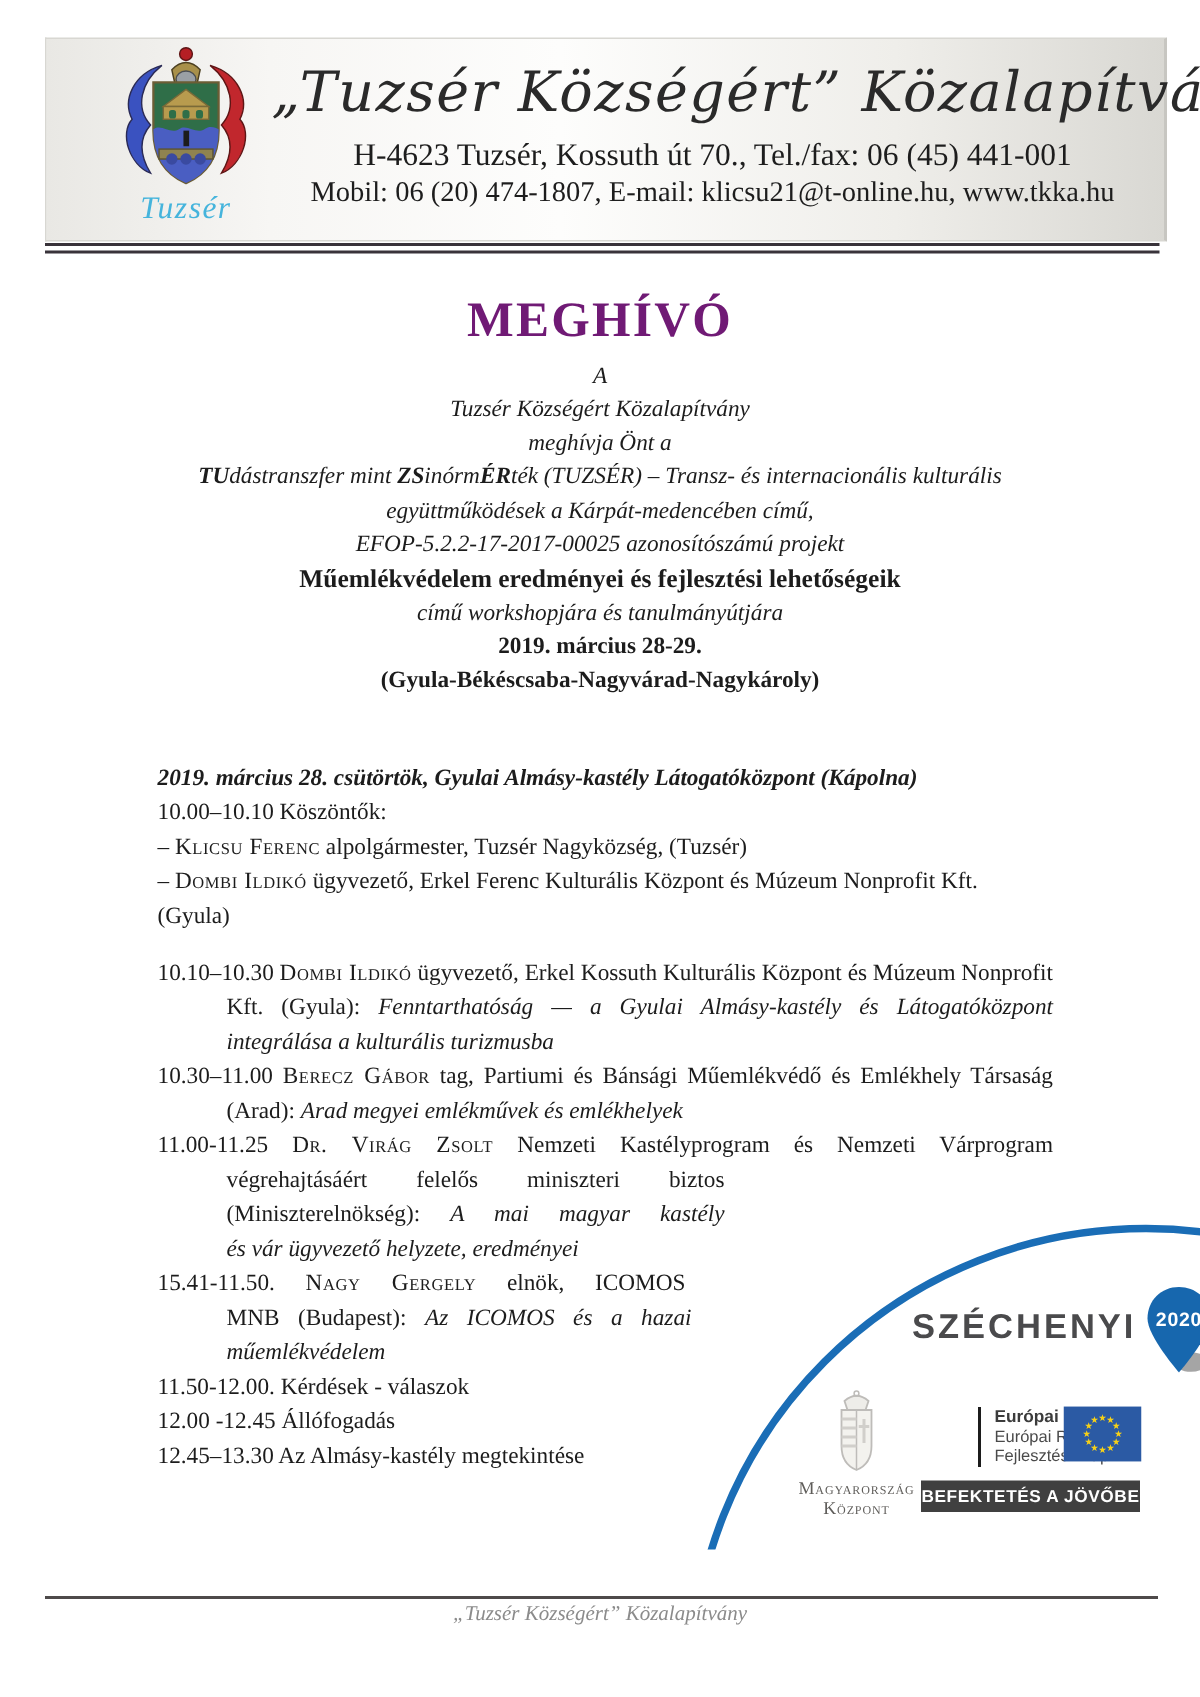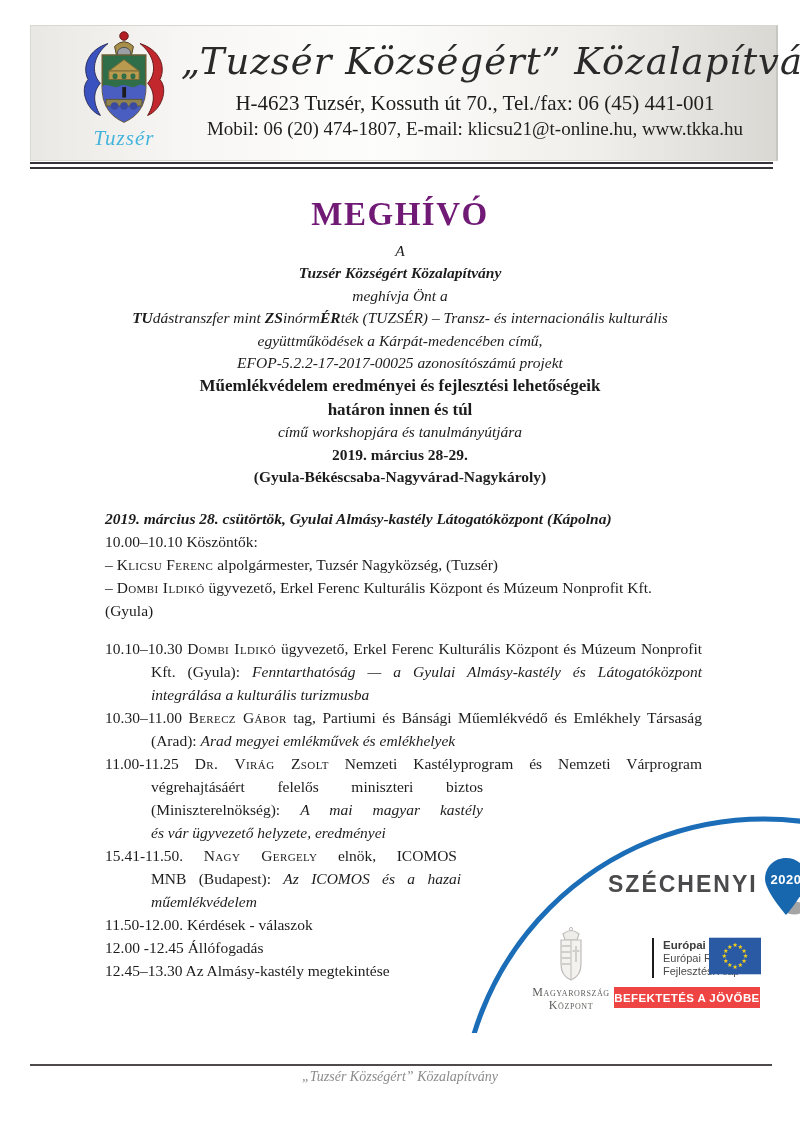--- a/index.html
+++ b/index.html
@@ -20,21 +20,21 @@
   .lh-addr1{margin-top:8px;font-size:21px;color:#1d1d1d;}
   .lh-addr2{margin-top:2px;font-size:19px;color:#1d1d1d;}
   .double-rule{position:absolute;left:30px;top:162px;width:743px;height:3px;
     border-top:2px solid #39333a;border-bottom:2px solid #39333a;}
 
   
   .invitation{position:absolute;left:0;top:196px;width:800px;text-align:center;}
   .inv-title{font-size:33px;font-weight:bold;color:#701a75;letter-spacing:1.5px;margin:0 0 7px 0;}
   .invitation .line{font-size:15.5px;line-height:22.4px;}
   .invitation .line.it{font-style:italic;}
-  .invitation .line.bi{font-style:italic;font-weight:bold;}
+  .invitation .line.bi{font-style:italic;font-weight:normal;}
   .invitation .line.b{font-weight:bold;}
   .invitation .line.bl{font-weight:bold;font-size:17px;line-height:23.5px;}
 
   
   .schedule{position:absolute;left:105px;top:507px;width:597px;}
   .sch-heading{font-weight:bold;font-size:15.5px;line-height:23px;font-style:italic;}
   .schedule .line{font-size:15.5px;line-height:23px;}
   .schedule .line.ind{padding-left:46px;}
   .schedule .line.gap{margin-top:15px;}
   .schedule .line.jus{text-align:justify;text-align-last:justify;}
@@ -53,21 +53,21 @@
   .sz-pin{margin-left:5px;}
   .gov{position:absolute;left:527px;top:926px;width:88px;text-align:center;}
   .gov svg{display:block;margin:0 auto;}
   .gov-label{font-size:12px;line-height:13px;color:#5f5d5a;font-variant:small-caps;
     letter-spacing:.6px;margin-top:4px;}
   .eu-text{position:absolute;left:652px;top:938px;padding-left:9px;border-left:2px solid #1c1c1c;
     font-family:"Liberation Sans",sans-serif;color:#3c3c3c;}
   .eu-l1{font-size:11.5px;font-weight:bold;line-height:14px;}
   .eu-l2,.eu-l3{font-size:11px;line-height:13px;color:#4a4a4a;}
   .eu-flag{position:absolute;left:709px;top:937px;}
-  .banner{position:absolute;left:614px;top:987px;width:146px;height:21px;background:#ef4444;
+  .banner{position:absolute;left:614px;top:987px;width:146px;height:21px;background:#404040;
     color:#fff;font-family:"Liberation Sans",sans-serif;font-weight:bold;font-size:11.5px;
     display:flex;align-items:center;justify-content:center;letter-spacing:.4px;white-space:nowrap;}
 
   
   .footer-rule{position:absolute;left:30px;top:1064px;width:742px;border-top:2px solid #4e4a4a;}
   .footer-text{position:absolute;left:0;top:1069px;width:800px;text-align:center;
     font-style:italic;font-size:14px;color:#8b8b8b;}
 </style>
 </head>
 <body>
@@ -114,35 +114,34 @@
   <div class="invitation">
     <h1 class="inv-title">MEGHÍVÓ</h1>
     <div>
         <div class="line it"><span>A</span></div>
         <div class="line bi"><span>Tuzsér Községért Közalapítvány</span></div>
         <div class="line it"><span>meghívja Önt a</span></div>
         <div class="line it"><span class="sb">TU</span><span>dástranszfer mint </span><span class="sb">ZS</span><span>inórm</span><span class="sb">ÉR</span><span>ték (TUZSÉR) – Transz- és internacionális kulturális</span></div>
         <div class="line it"><span>együttműködések a Kárpát-medencében című,</span></div>
         <div class="line it"><span>EFOP-5.2.2-17-2017-00025 azonosítószámú projekt</span></div>
         <div class="line bl"><span>Műemlékvédelem eredményei és fejlesztési lehetőségeik</span></div>
-        <div class="line bl"><span>határon innen és túl</span></div>
         <div class="line it"><span>című workshopjára és tanulmányútjára</span></div>
         <div class="line b"><span>2019. március 28-29.</span></div>
         <div class="line b"><span>(Gyula-Békéscsaba-Nagyvárad-Nagykároly)</span></div>
       </div>
   </div>
 
   <div class="schedule">
     <div class="sch-heading">2019. március 28. csütörtök, Gyulai Almásy-kastély Látogatóközpont (Kápolna)</div>
     <div>
         <div class="line"><span>10.00–10.10  Köszöntők:</span></div>
         <div class="line"><span>– </span><span class="ssc">Klicsu Ferenc</span><span> alpolgármester, Tuzsér Nagyközség, (Tuzsér)</span></div>
         <div class="line"><span>– </span><span class="ssc">Dombi Ildikó</span><span> ügyvezető, Erkel Ferenc Kulturális Központ és Múzeum Nonprofit Kft.</span></div>
         <div class="line"><span>(Gyula)</span></div>
-        <div class="line gap jus"><span>10.10–10.30 </span><span class="ssc">Dombi Ildikó</span><span> ügyvezető, Erkel Ferenc Kulturális Központ és Múzeum Nonprofit</span></div>
+        <div class="line gap jus"><span>10.10–10.30 </span><span class="ssc">Dombi Ildikó</span><span> ügyvezető, Erkel Kossuth Kulturális Központ és Múzeum Nonprofit</span></div>
         <div class="line ind jus"><span>Kft. (Gyula): </span><span class="si">Fenntarthatóság — a Gyulai Almásy-kastély és Látogatóközpont</span></div>
         <div class="line ind"><span class="si">integrálása a kulturális turizmusba</span></div>
         <div class="line jus"><span>10.30–11.00 </span><span class="ssc">Berecz Gábor</span><span> tag, Partiumi és Bánsági Műemlékvédő és Emlékhely Társaság</span></div>
         <div class="line ind"><span>(Arad): </span><span class="si">Arad megyei emlékművek és emlékhelyek</span></div>
         <div class="line jus"><span>11.00-11.25 </span><span class="ssc">Dr. Virág Zsolt</span><span> Nemzeti Kastélyprogram és Nemzeti Várprogram</span></div>
         <div class="line ind w330"><span>végrehajtásáért felelős miniszteri biztos</span></div>
         <div class="line ind w330"><span>(Miniszterelnökség): </span><span class="si">A mai magyar kastély</span></div>
         <div class="line ind"><span class="si">és vár ügyvezető helyzete, eredményei</span></div>
         <div class="line w350"><span>15.41-11.50. </span><span class="ssc">Nagy Gergely</span><span> elnök, ICOMOS</span></div>
         <div class="line ind w310"><span>MNB (Budapest): </span><span class="si">Az ICOMOS és a hazai</span></div>

